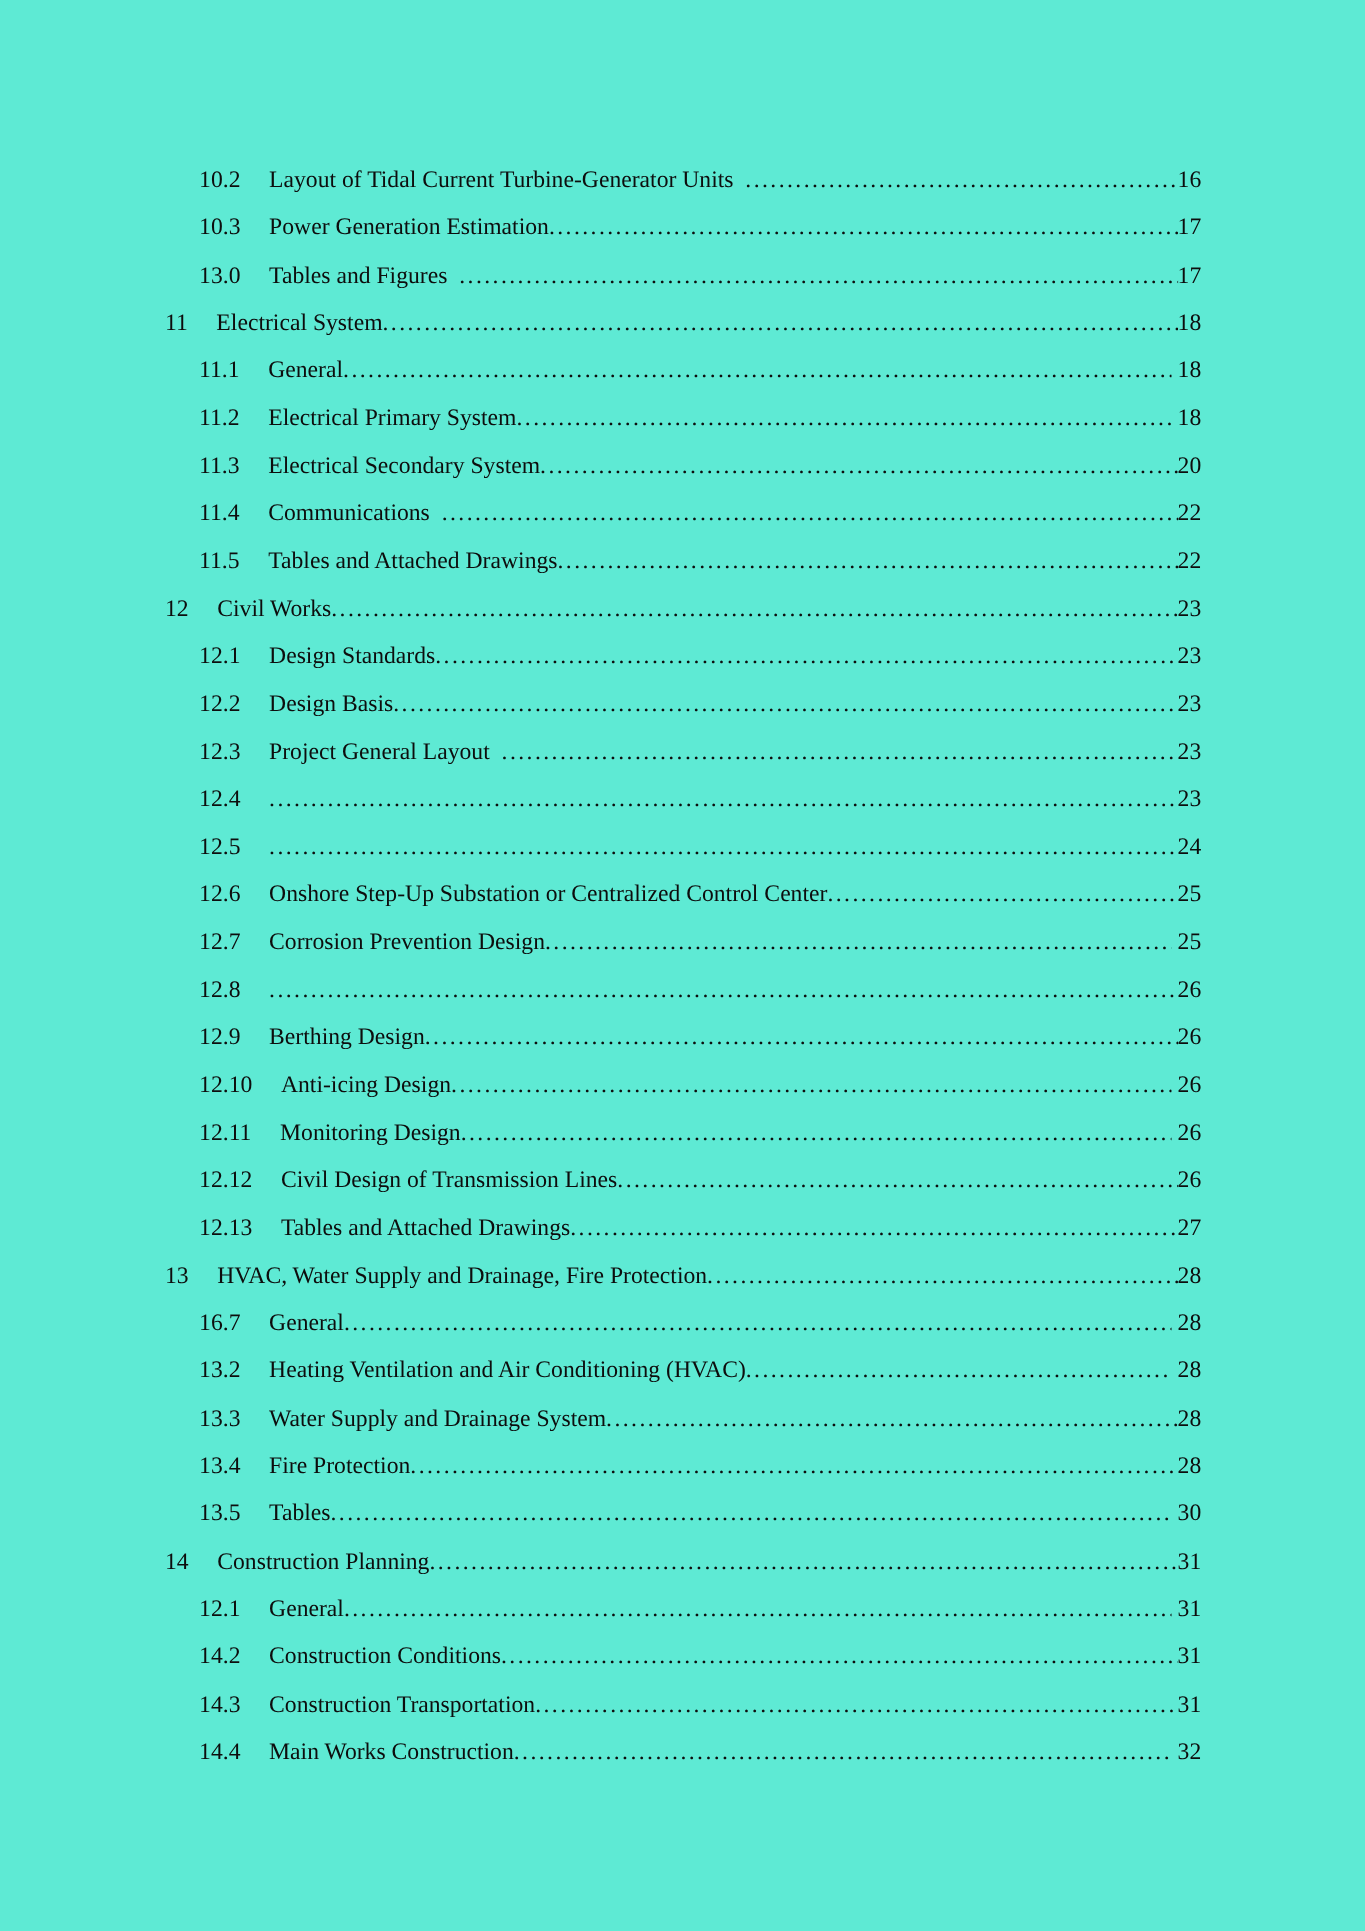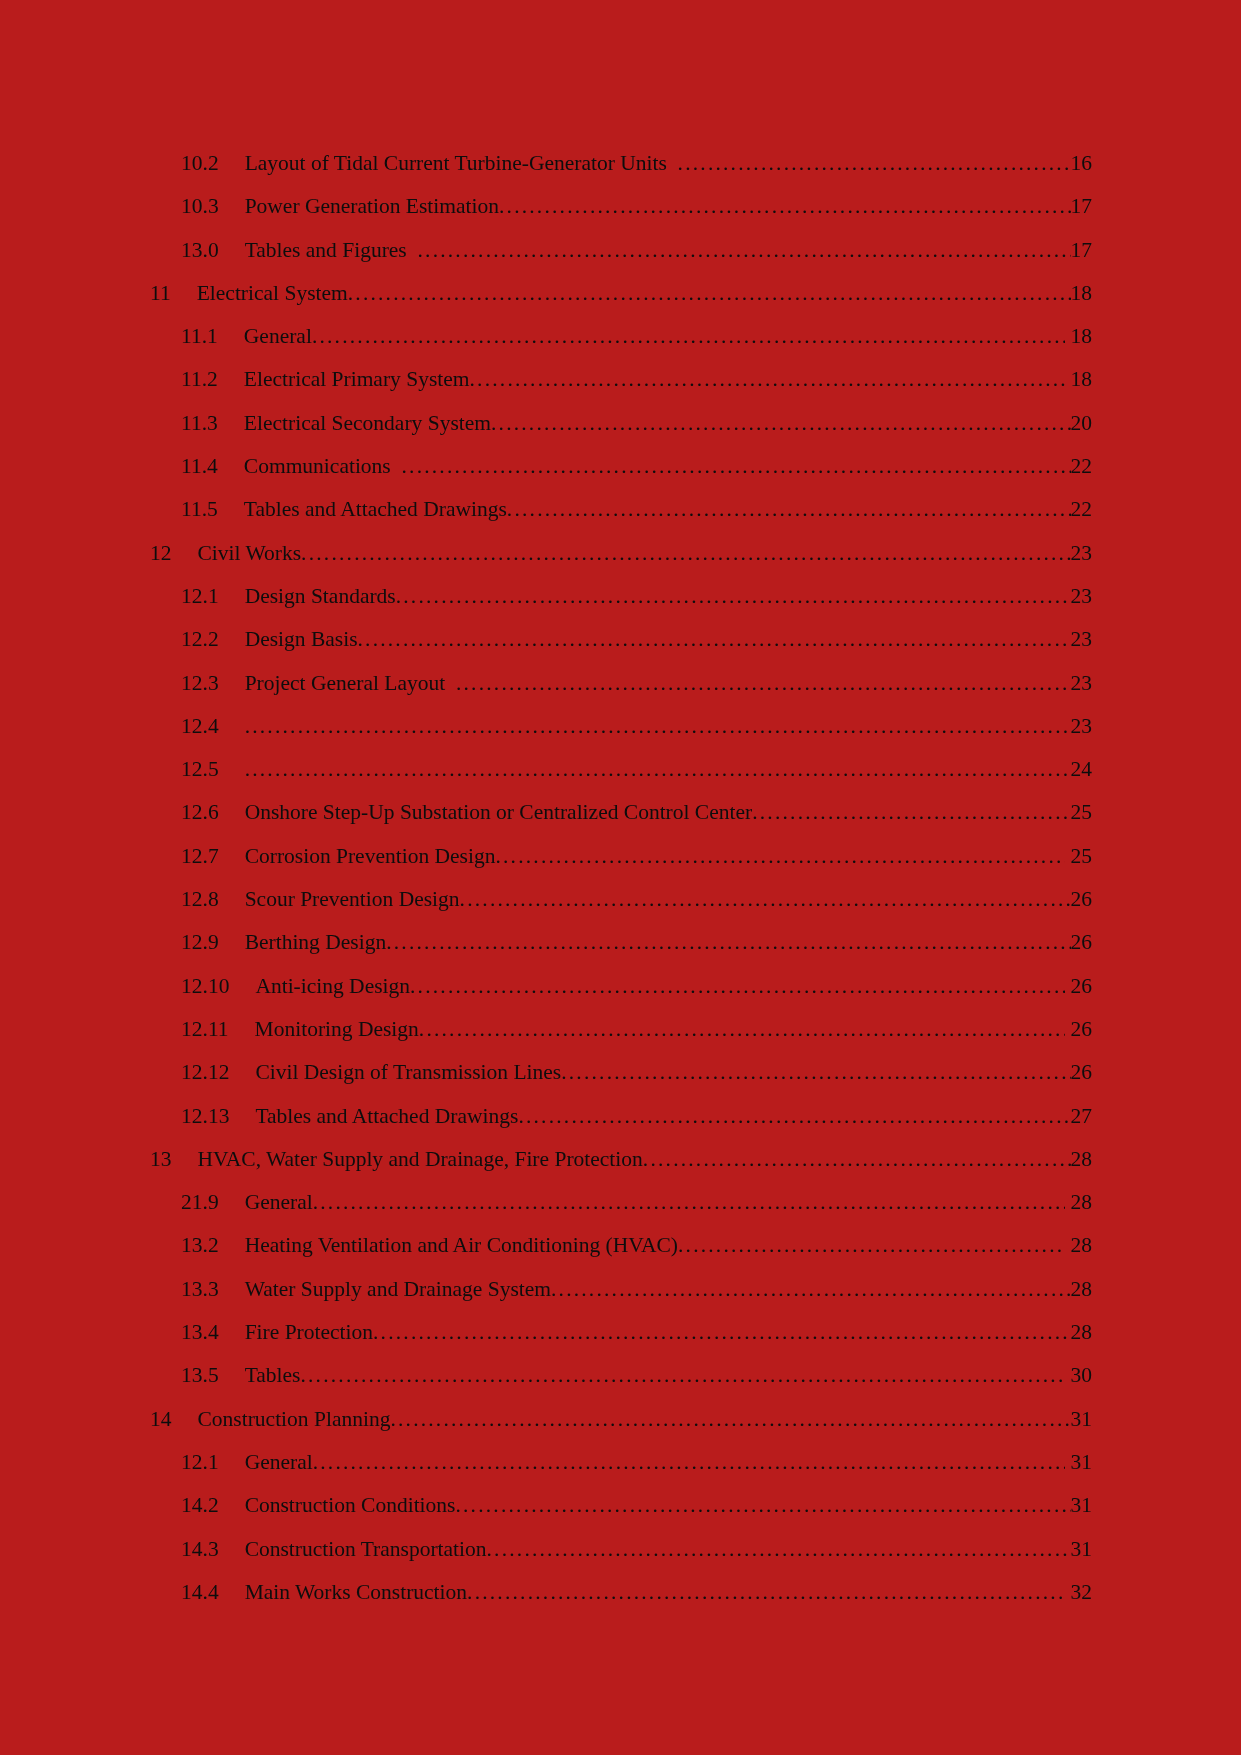--- a/index.html
+++ b/index.html
@@ -10,21 +10,21 @@
   body {
     width: 1241px;
     height: 1755px;
     overflow: hidden;
     font-family: "Liberation Serif", "DejaVu Serif", serif;
     color: #0d0d0d;
   }
   .page {
     width: 1241px;
     height: 1755px;
-    background: #b91c1c;
+    background: #5eead4;
     box-sizing: border-box;
   }
   .toc {
     box-sizing: border-box;
     padding: 142px 149px 0 150px;
     font-size: 21.5px;
   }
   .toc-row {
     display: flex;
     align-items: baseline;
@@ -178,21 +178,20 @@
       <div class="toc-row lvl2">
     <span class="num">12.7</span>
     <span class="numgap"></span>
     <span class="title">Corrosion Prevention Design</span>
     <span class="leader">....................................................................................................................................................................................................................................................................</span>
     <span class="page-num"> 25</span>
   </div>
       <div class="toc-row lvl2">
     <span class="num">12.8</span>
     <span class="numgap"></span>
-    <span class="title">Scour Prevention Design</span>
     <span class="leader">....................................................................................................................................................................................................................................................................</span>
     <span class="page-num">26</span>
   </div>
       <div class="toc-row lvl2">
     <span class="num">12.9</span>
     <span class="numgap"></span>
     <span class="title">Berthing Design</span>
     <span class="leader">....................................................................................................................................................................................................................................................................</span>
     <span class="page-num">26</span>
   </div>
@@ -225,21 +224,21 @@
     <span class="page-num">27</span>
   </div>
       <div class="toc-row lvl1">
     <span class="num">13</span>
     <span class="numgap"></span>
     <span class="title">HVAC, Water Supply and Drainage, Fire Protection</span>
     <span class="leader">....................................................................................................................................................................................................................................................................</span>
     <span class="page-num">28</span>
   </div>
       <div class="toc-row lvl2">
-    <span class="num">21.9</span>
+    <span class="num">16.7</span>
     <span class="numgap"></span>
     <span class="title">General</span>
     <span class="leader">....................................................................................................................................................................................................................................................................</span>
     <span class="page-num"> 28</span>
   </div>
       <div class="toc-row lvl2">
     <span class="num">13.2</span>
     <span class="numgap"></span>
     <span class="title">Heating Ventilation and Air Conditioning (HVAC)</span>
     <span class="leader">....................................................................................................................................................................................................................................................................</span>

